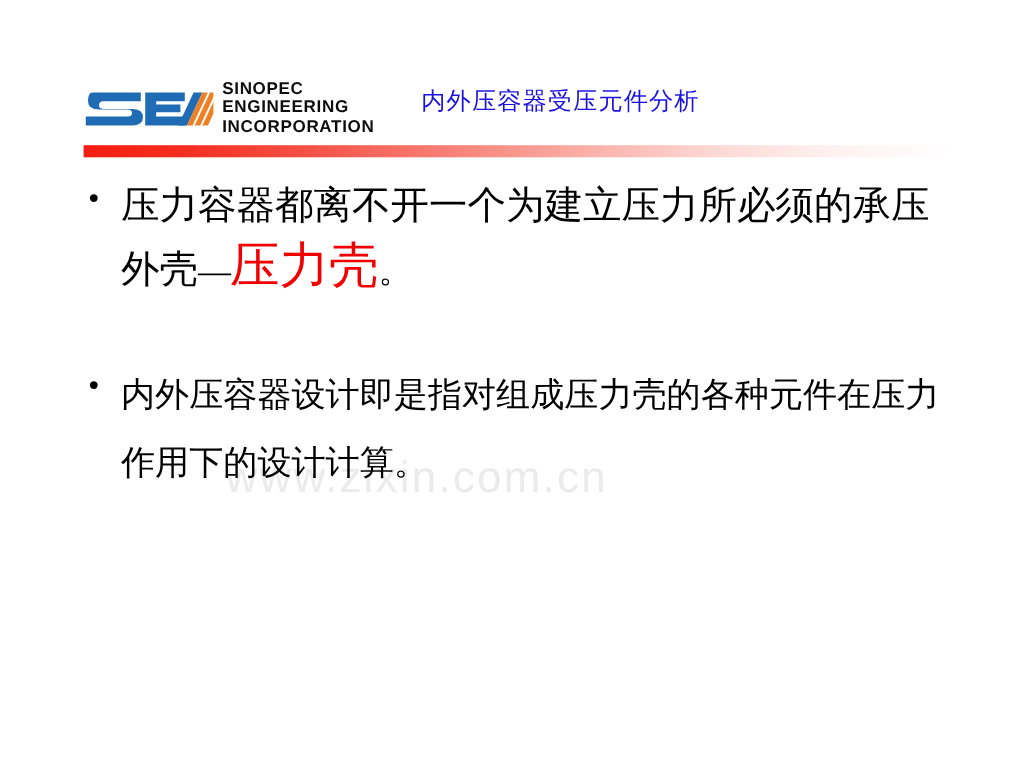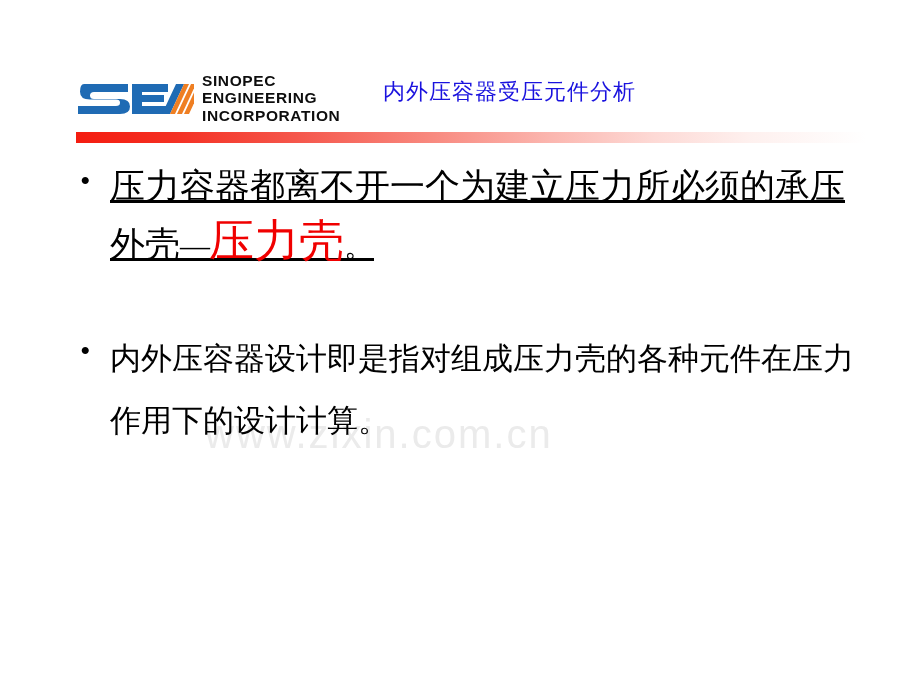--- a/index.html
+++ b/index.html
@@ -112,21 +112,20 @@
 
   #bullet-1 {
     left: 80px;
     top: 38px;
     width: 790px;
   }
   #bullet-1 .bullet-text {
     width: 740px;
     font-size: 35px;
     line-height: 58px;
-    text-decoration: underline;
   }
   #bullet-1 .emphasis {
     color: #f00000;
     font-size: 45px;
     line-height: 45px;
   }
   #bullet-1 .dash {
     color: #000000;
     font-size: 30px;
     letter-spacing: -1px;

